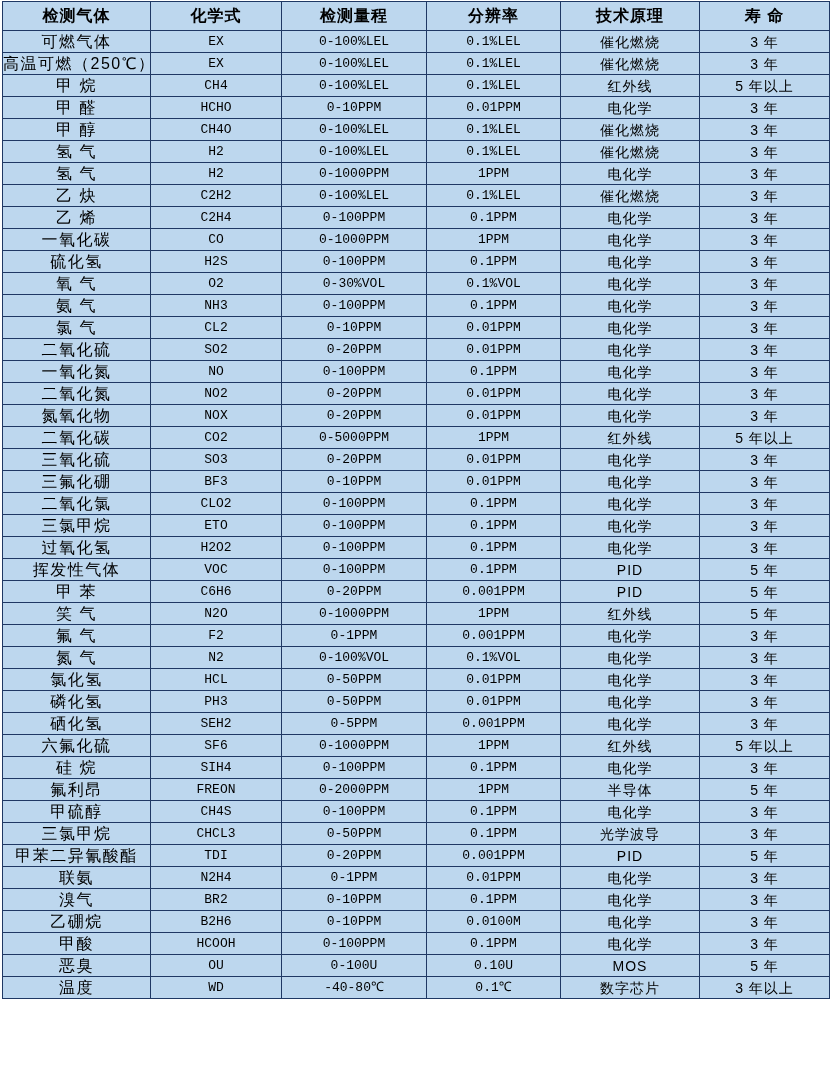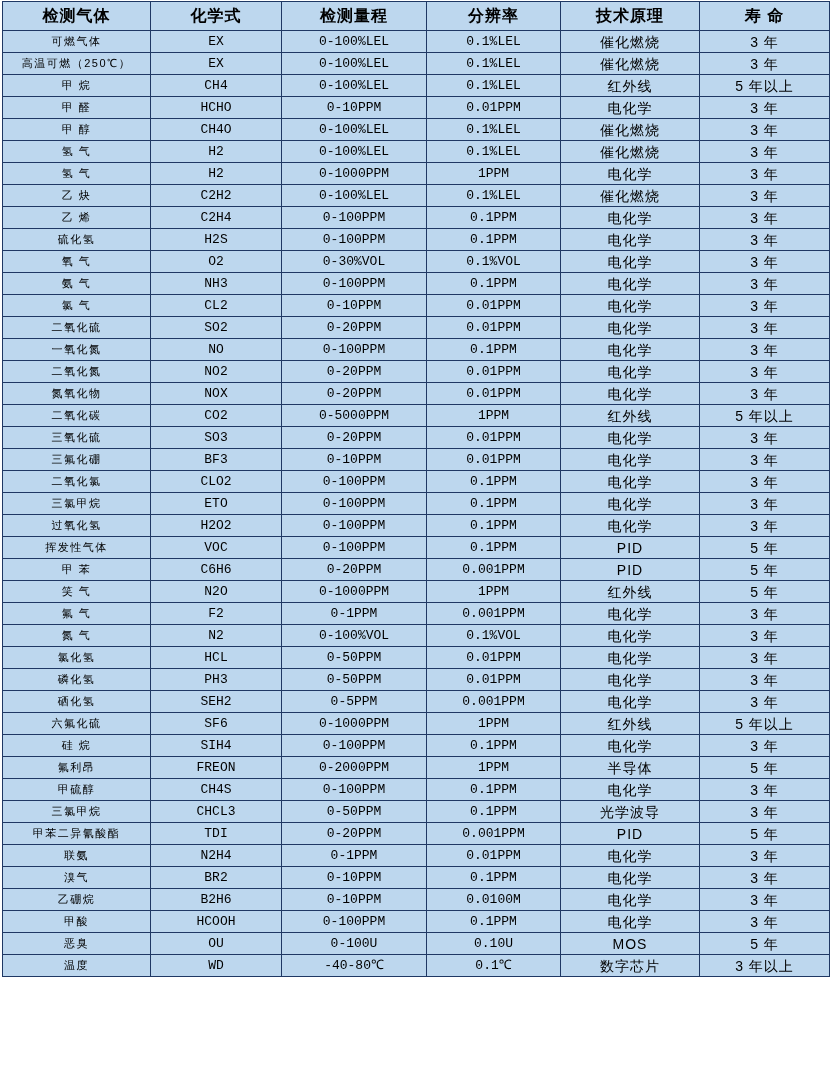--- a/index.html
+++ b/index.html
@@ -47,21 +47,21 @@
     letter-spacing: 1px;
   }
   table.gas-table tbody td {
     height: 21px;
     font-size: 14px;
     font-weight: normal;
   }
   
   table.gas-table tbody td.name {
     letter-spacing: 1.5px;
-    font-size: 11px;
+    font-size: 16px;
   }
   table.gas-table tbody td.formula,
   table.gas-table tbody td.range,
   table.gas-table tbody td.res {
     font-family: "Liberation Mono", monospace;
     font-size: 13px;
     letter-spacing: 0px;
   }
   table.gas-table tbody td.tech,
   table.gas-table tbody td.life {
@@ -158,20 +158,28 @@
         </tr>
         <tr>
           <td class="name">乙 烯</td>
           <td class="formula">C2H4</td>
           <td class="range">0-100PPM</td>
           <td class="res">0.1PPM</td>
           <td class="tech">电化学</td>
           <td class="life">3 年</td>
         </tr>
         <tr>
+          <td class="name">一氧化碳</td>
+          <td class="formula">CO</td>
+          <td class="range">0-1000PPM</td>
+          <td class="res">1PPM</td>
+          <td class="tech">电化学</td>
+          <td class="life">3 年</td>
+        </tr>
+        <tr>
           <td class="name">硫化氢</td>
           <td class="formula">H2S</td>
           <td class="range">0-100PPM</td>
           <td class="res">0.1PPM</td>
           <td class="tech">电化学</td>
           <td class="life">3 年</td>
         </tr>
         <tr>
           <td class="name">氧 气</td>
           <td class="formula">O2</td>

